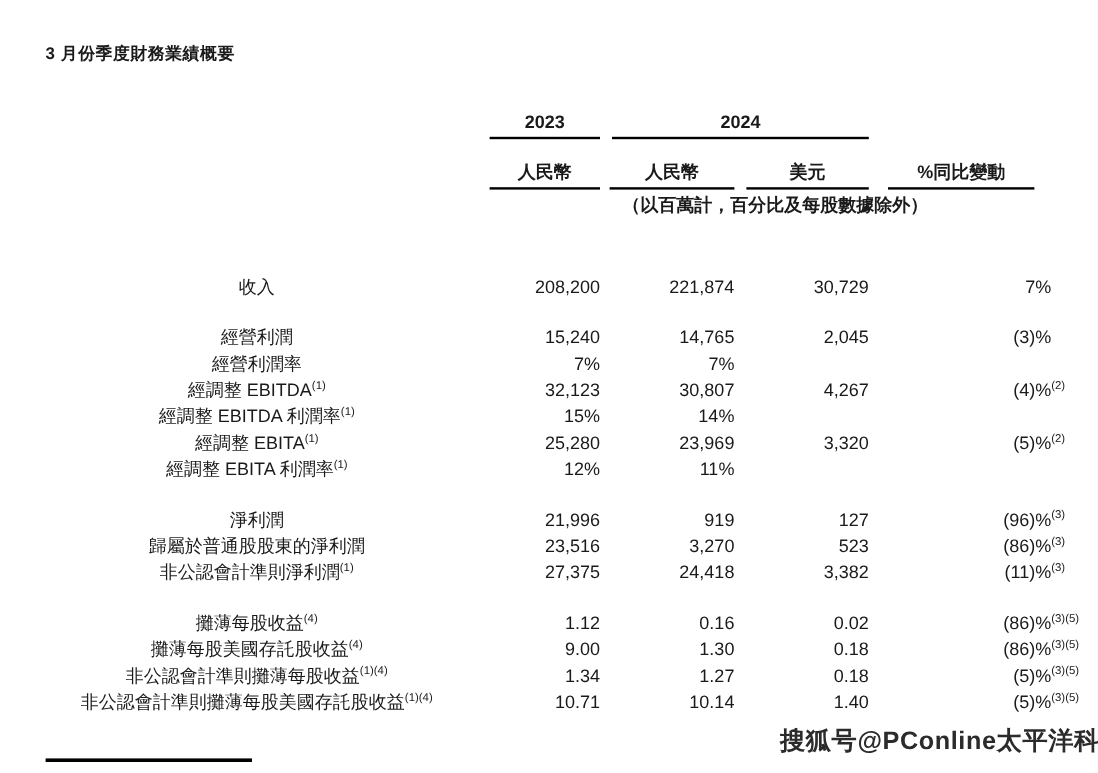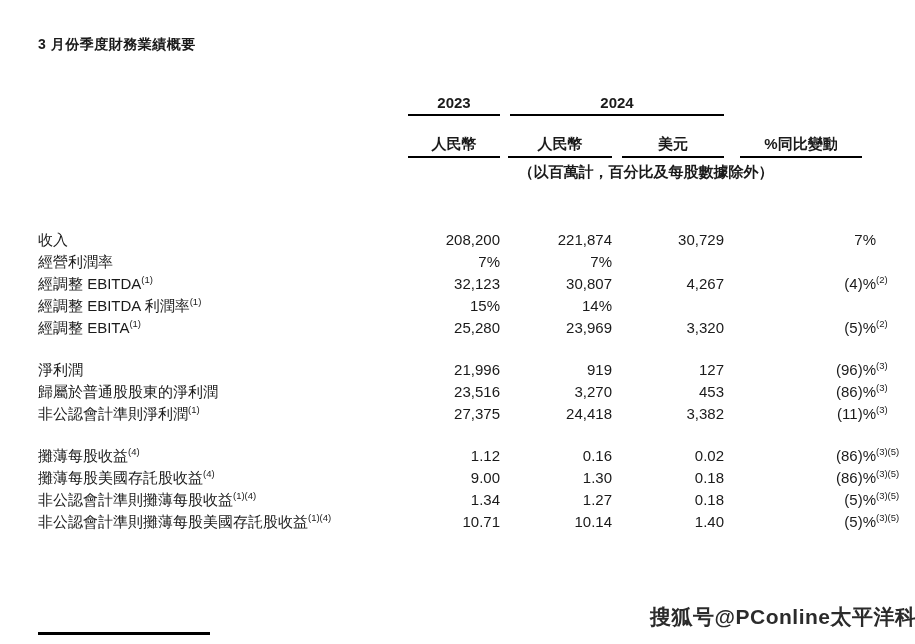--- a/index.html
+++ b/index.html
@@ -29,21 +29,21 @@
   .y1{margin-left:18px;margin-top:6px;line-height:22px;text-align:center;}
   .y2{margin-left:10px;margin-top:6px;line-height:22px;}
   .cur1{margin-left:18px;margin-top:16px;line-height:24px;}
   .cur2{margin-left:8px;margin-top:16px;line-height:24px;}
   .cur3{margin-left:10px;margin-top:16px;line-height:24px;}
   .cur4{margin:16px 14px 0 16px;line-height:24px;text-align:center;}
   .units{margin-top:3px;line-height:22px;text-align:center;font-weight:bold;padding-left:26px;}
   tr.data td{height:22px;line-height:22px;}
   tr.first td{padding-top:46px;}
   tr.gap td{padding-top:20px;}
-  td.lbl{text-align:left;}
+  td.lbl{text-align:center;}
   td.num{text-align:right;}
   td.c4{padding-right:16px;}
   sup{font-size:9.5px;line-height:0;}
   sup.hang{display:inline-block;width:0;white-space:nowrap;vertical-align:super;}
   .foot-rule{position:absolute;left:38px;top:632px;width:172px;height:3px;background:#000;}
   .watermark{
     position:absolute;left:650px;top:603px;z-index:5;
     font-size:21px;font-weight:bold;color:#2b2b2b;letter-spacing:0.5px;white-space:nowrap;
     text-shadow:-1px -1px 0 #fff,1px -1px 0 #fff,-1px 1px 0 #fff,1px 1px 0 #fff,0 -1px 0 #fff,0 1px 0 #fff,-1px 0 0 #fff,1px 0 0 #fff;
   }
@@ -99,20 +99,27 @@
   </tr>
 
   <tr class="data first">
     <td class="lbl"><span>收入</span><sup></sup></td>
     <td class="num">208,200</td>
     <td class="num">221,874</td>
     <td class="num">30,729</td>
     <td class="num c4"><span>7%</span><sup class="hang"></sup></td>
   </tr>
 
+  <tr class="data gap">
+    <td class="lbl"><span>經營利潤</span><sup></sup></td>
+    <td class="num">15,240</td>
+    <td class="num">14,765</td>
+    <td class="num">2,045</td>
+    <td class="num c4"><span>(3)%</span><sup class="hang"></sup></td>
+  </tr>
 
   <tr class="data">
     <td class="lbl"><span>經營利潤率</span><sup></sup></td>
     <td class="num">7%</td>
     <td class="num">7%</td>
     <td class="num"></td>
     <td class="num c4"><span></span><sup class="hang"></sup></td>
   </tr>
 
   <tr class="data">
@@ -132,34 +139,41 @@
   </tr>
 
   <tr class="data">
     <td class="lbl"><span>經調整 EBITA</span><sup>(1)</sup></td>
     <td class="num">25,280</td>
     <td class="num">23,969</td>
     <td class="num">3,320</td>
     <td class="num c4"><span>(5)%</span><sup class="hang">(2)</sup></td>
   </tr>
 
+  <tr class="data">
+    <td class="lbl"><span>經調整 EBITA 利潤率</span><sup>(1)</sup></td>
+    <td class="num">12%</td>
+    <td class="num">11%</td>
+    <td class="num"></td>
+    <td class="num c4"><span></span><sup class="hang"></sup></td>
+  </tr>
 
   <tr class="data gap">
     <td class="lbl"><span>淨利潤</span><sup></sup></td>
     <td class="num">21,996</td>
     <td class="num">919</td>
     <td class="num">127</td>
     <td class="num c4"><span>(96)%</span><sup class="hang">(3)</sup></td>
   </tr>
 
   <tr class="data">
     <td class="lbl"><span>歸屬於普通股股東的淨利潤</span><sup></sup></td>
     <td class="num">23,516</td>
     <td class="num">3,270</td>
-    <td class="num">453</td>
+    <td class="num">523</td>
     <td class="num c4"><span>(86)%</span><sup class="hang">(3)</sup></td>
   </tr>
 
   <tr class="data">
     <td class="lbl"><span>非公認會計準則淨利潤</span><sup>(1)</sup></td>
     <td class="num">27,375</td>
     <td class="num">24,418</td>
     <td class="num">3,382</td>
     <td class="num c4"><span>(11)%</span><sup class="hang">(3)</sup></td>
   </tr>

